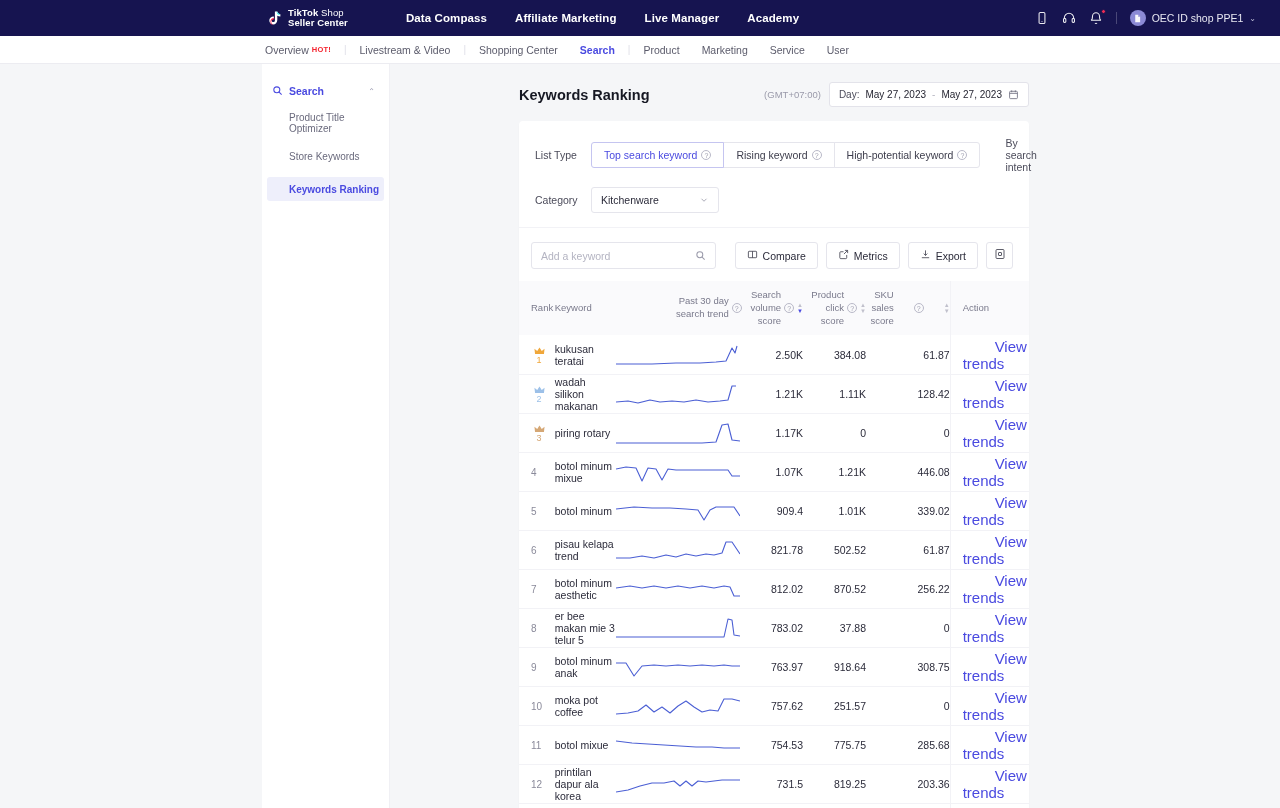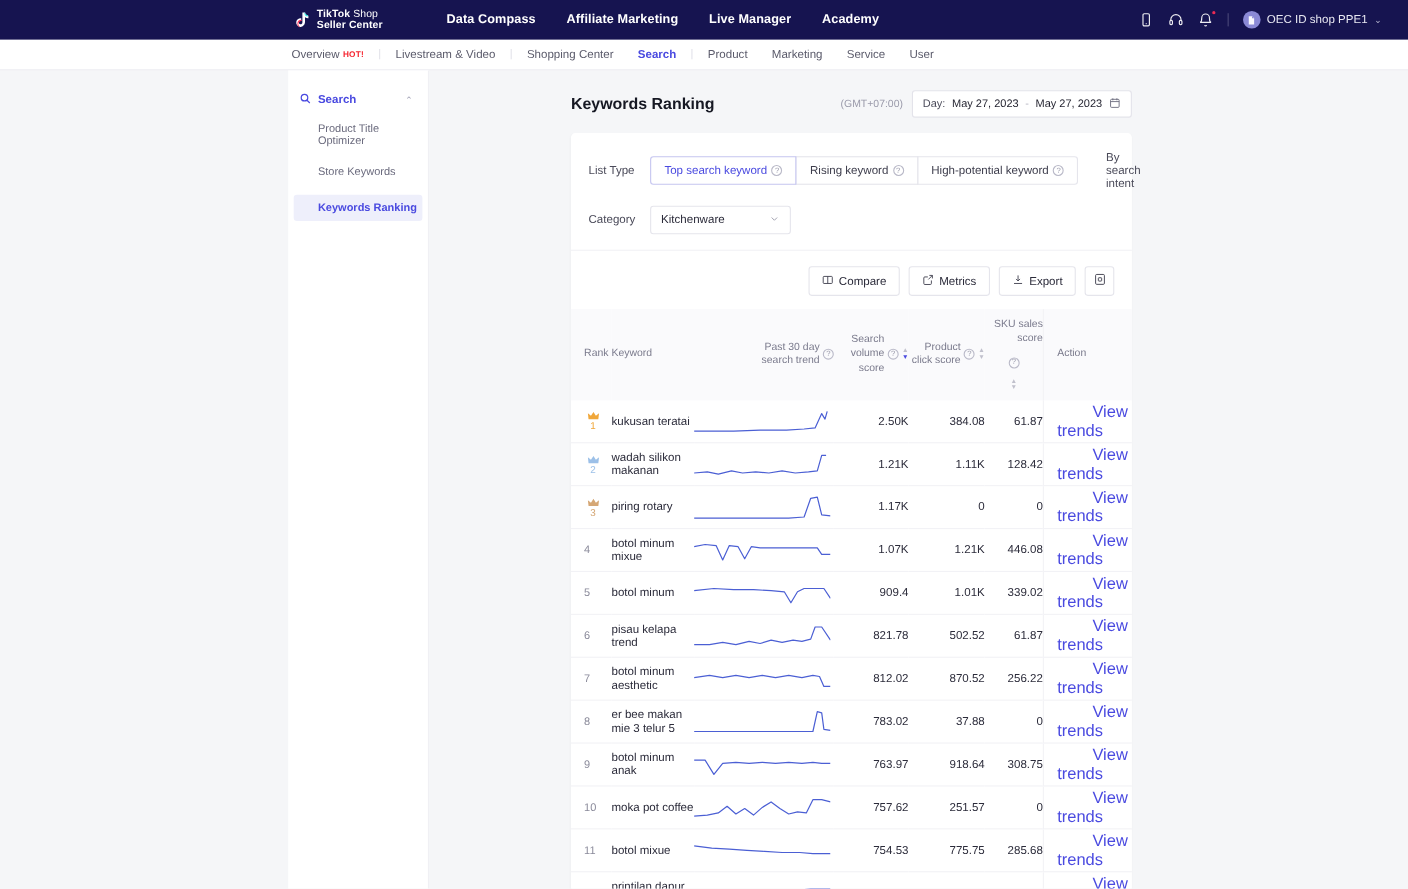--- a/index.html
+++ b/index.html
@@ -356,20 +356,29 @@
             <span>
               <svg width="10" height="10" viewBox="0 0 24 24" fill="none" stroke="#9a9aaa" stroke-width="2">
                   <path d="M6 9l6 6 6-6"></path>
                 </svg>
             </span>
           </div>
         </div>
       </div>
 
       <div class="toolbar">
+        <div class="searchbox">
+          <input type="text" placeholder="Add a keyword" style="">
+          <span>
+            <svg width="11" height="11" viewBox="0 0 24 24" fill="none" stroke="#9a9aaa" stroke-width="2.2">
+              <circle cx="10.5" cy="10.5" r="6.5"></circle>
+                <path d="M15.5 15.5L21 21"></path>
+            </svg>
+          </span>
+        </div>
         <div class="tb-right">
           <button class="tb-btn">
             <span>
               <svg width="11" height="11" viewBox="0 0 24 24" fill="none" stroke="#41414f" stroke-width="1.8">
                 <rect x="3" y="5" width="18" height="14" rx="1.6"></rect>
                   <path d="M12 5v14"></path>
               </svg>
             </span>
             <span>Compare</span>
           </button>
@@ -430,21 +439,21 @@
               <span style="display:inline-flex;align-items:center;gap:3px;justify-content:flex-end;">
                 <span style="text-align:right;max-width:54px;display:inline-block;">Product click score</span>
                 <span class="qmark">?</span>
                 <span class="sortarrows">
                     <i>▲</i>
                     <i>▼</i>
                   </span>
               </span>
             </th>
             <th class="th-num th-wrap">
-              <span style="display:inline-flex;align-items:center;gap:10px;justify-content:flex-end;flex-direction:column;">
+              <span style="display:inline-flex;align-items:center;gap:20px;justify-content:flex-end;">
                 <span>SKU sales score</span>
                 <span class="qmark">?</span>
                 <span class="sortarrows">
                     <i>▲</i>
                     <i>▼</i>
                   </span>
               </span>
             </th>
             <th class="th-action sep-col">
               <span>Action</span>

